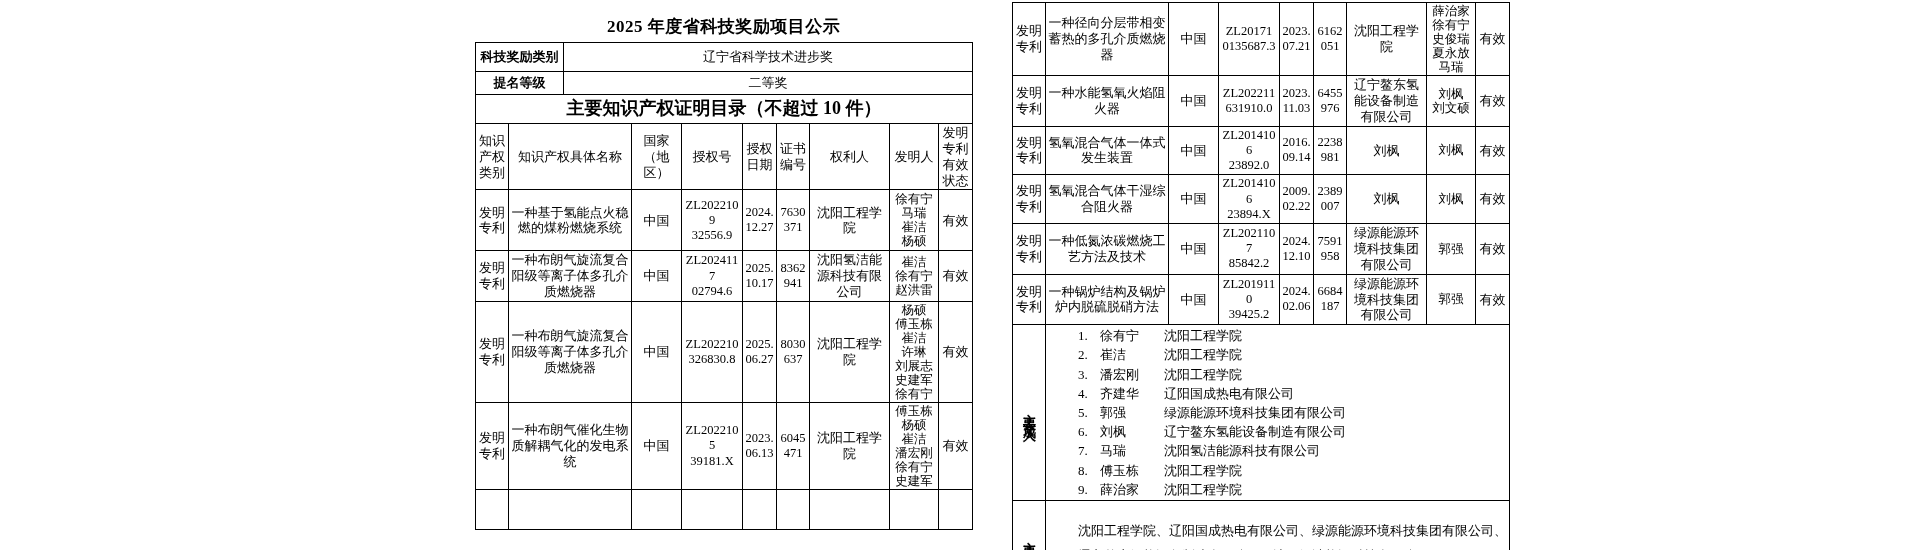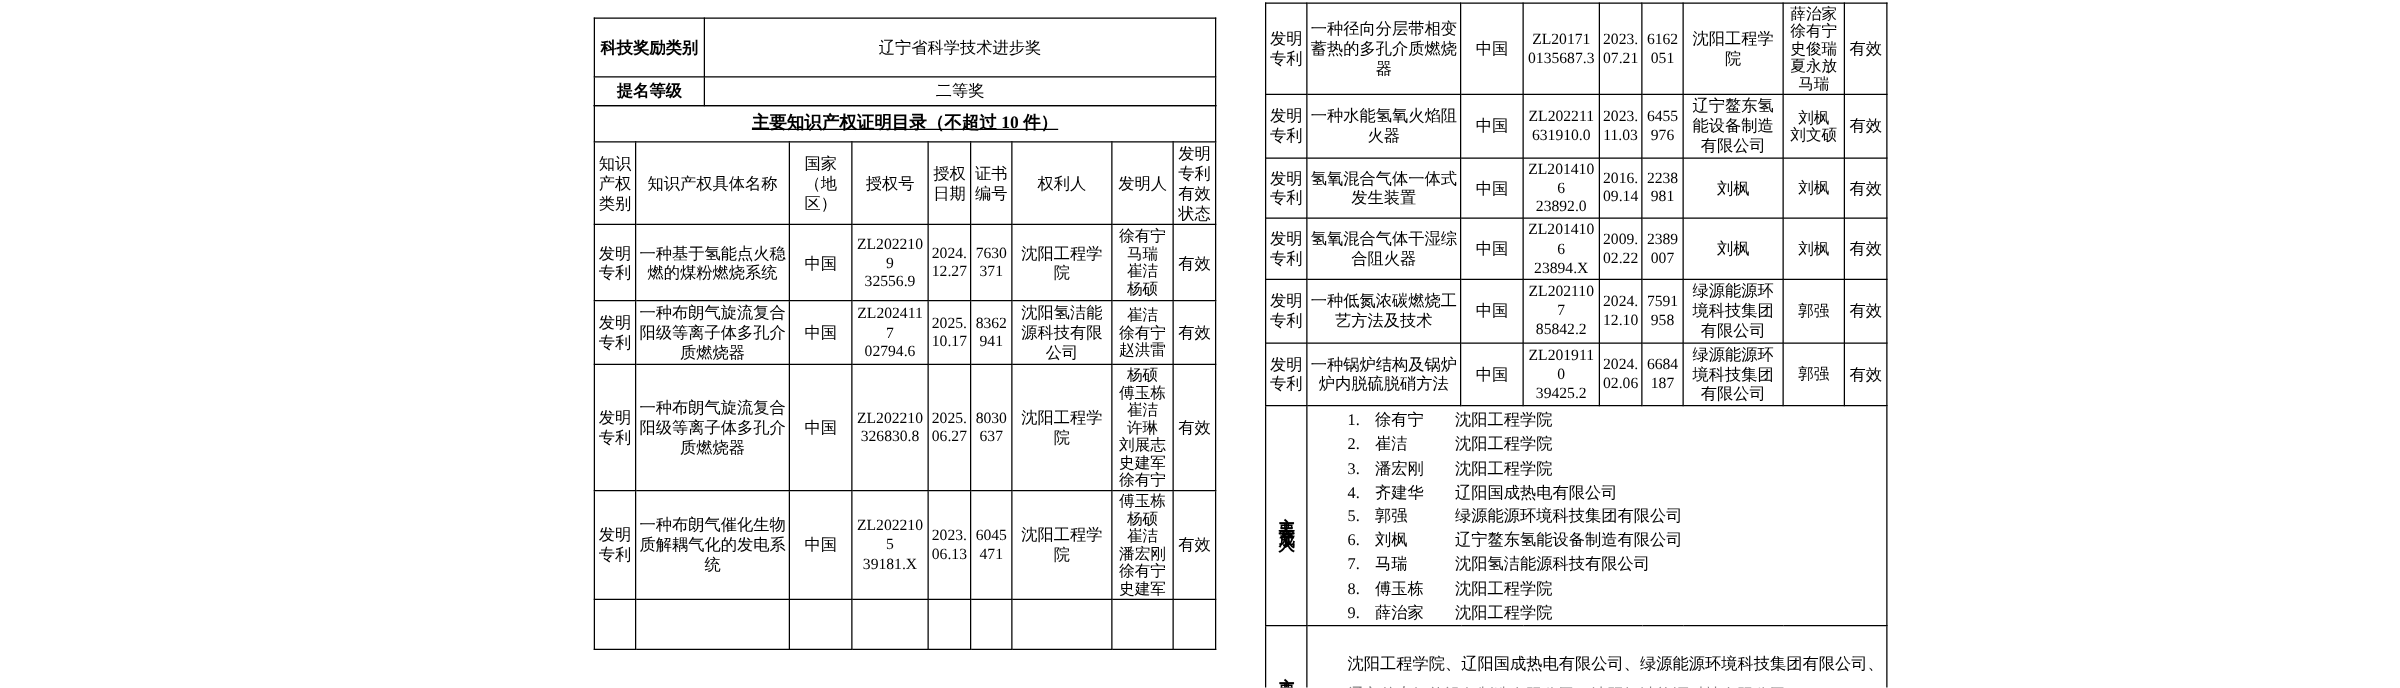--- a/index.html
+++ b/index.html
@@ -15,49 +15,50 @@
     text-align:center;font-weight:bold;font-size:17px;line-height:26px;height:28px;
     letter-spacing:0.5px;
   }
   table{border-collapse:collapse;table-layout:fixed;width:497px;}
   td,th{
     border:1px solid #000;font-size:13px;text-align:center;vertical-align:middle;
     padding:1px 2px;line-height:1.22;overflow:hidden;font-weight:normal;word-break:break-word;
   }
   .stack2{margin-top:-1px;} 
   .info-label{font-weight:bold;}
-  .section-title{font-weight:bold;font-size:14px;text-decoration:underline;}
+  .section-title{font-weight:bold;font-size:18px;}
   .pre{white-space:pre-line;}
   .inventors{font-size:12.5px;line-height:1.12;}
   .num{font-size:12.5px;margin-top:40px;}
   .vlabel{
     writing-mode:vertical-lr;text-orientation:upright;font-weight:bold;
     letter-spacing:4px;padding:4px 0;
   }
   .fill-cell{text-align:left;vertical-align:middle;}
   .people-list{margin-left:30px;}
   .people-row{display:flex;line-height:19.2px;font-size:13px;}
   .people-row .n{width:22px;text-align:left;}
   .people-row .nm{width:64px;text-align:left;}
   .people-row .org{text-align:left;}
   .units-text{margin-left:30px;line-height:25px;font-size:13px;text-align:left;}
 </style>
 </head>
 <body>
 
 <div class="doc-block" id="doc-left">
 
+  <div class="doc-title">2025 年度省科技奖励项目公示</div>
 
   <table>
     <colgroup>
         <col style="width:88px">
         <col style="width:409px">
       </colgroup>
     <tbody>
-        <tr style="height:47px">
+        <tr style="height:29px">
       <td class="info-label">科技奖励类别</td>
       <td>辽宁省科学技术进步奖</td>
     </tr>
     <tr style="height:23px">
       <td class="info-label">提名等级</td>
       <td>二等奖</td>
     </tr>
   </tbody>
     </table>
 

